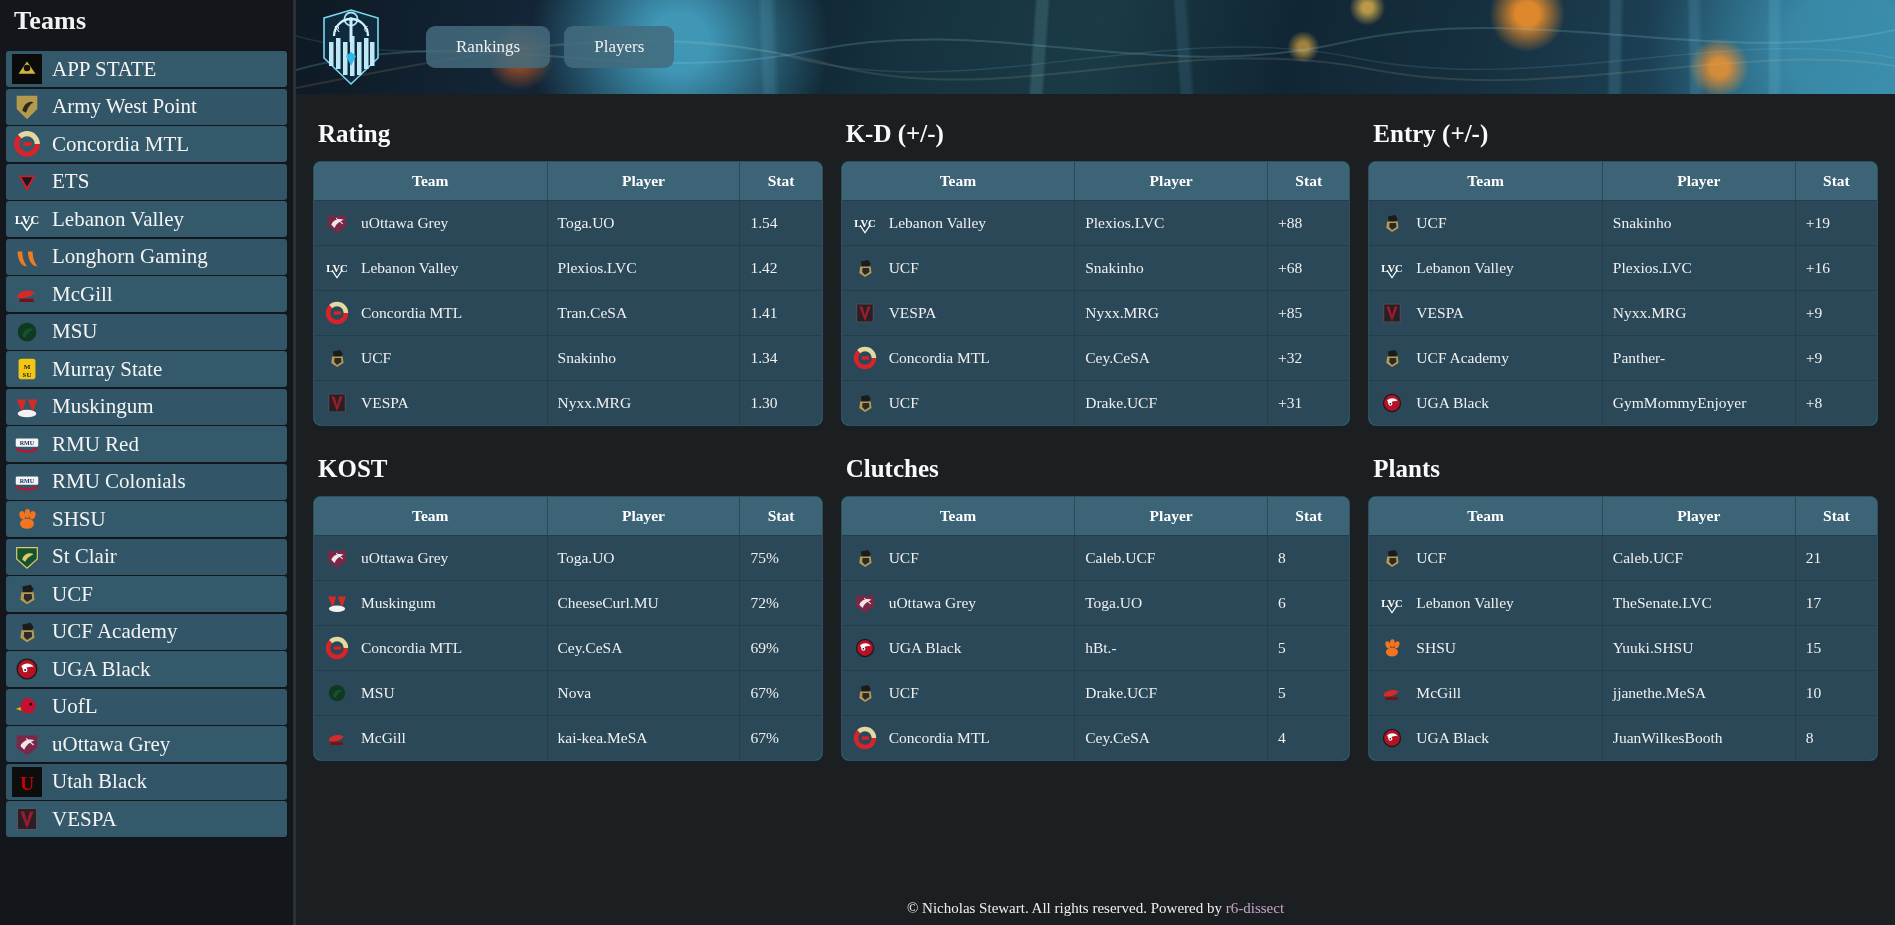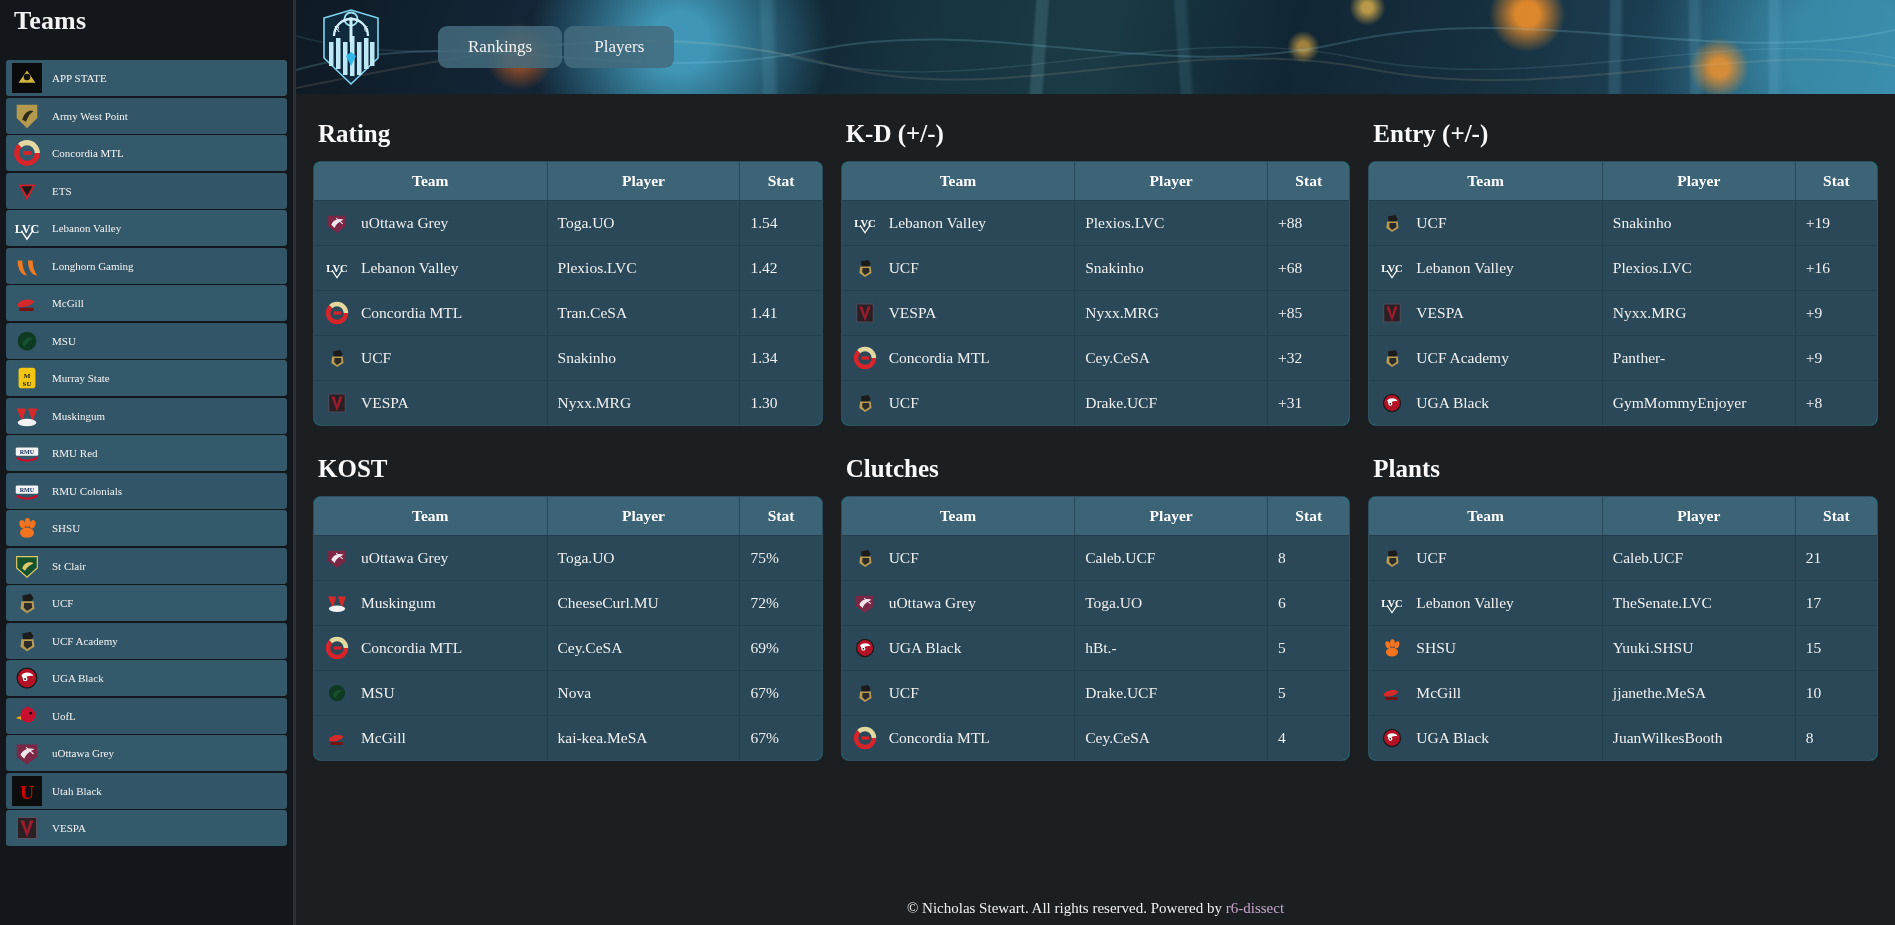--- a/index.html
+++ b/index.html
@@ -18,21 +18,21 @@
     background: #13171b;
     height: 925px;
     overflow: hidden;
     position: relative;
     border-right: 3px solid #2b3136;
   }
   .sidebar-title {
     color: #f2f2f2;
     font-size: 26px;
     font-weight: bold;
-    padding: 6px 0 24px 14px;
+    padding: 6px 0 15px 14px;
     letter-spacing: .2px;
   }
   .team-list { padding: 0 6px 0 6px; }
   .team-item {
     display: flex;
     align-items: center;
     height: 36px;
     margin-bottom: 1.5px;
     background: #33596b;
     border-radius: 3px;
@@ -43,21 +43,21 @@
   .team-item:nth-child(even) { background: #325667; }
   .team-logo {
     width: 30px; height: 30px;
     margin-right: 10px;
     flex: 0 0 30px;
     border-radius: 2px;
     display: block;
   }
   .team-name {
     color: #f4f4f4;
-    font-size: 11px;
+    font-size: 21px;
     white-space: nowrap;
   }
 
   
   .main {
     flex: 1;
     height: 925px;
     background: #1b1f22;
     display: flex;
     flex-direction: column;
@@ -90,21 +90,21 @@
       linear-gradient(90deg, transparent 0 92%, rgba(150,230,255,.12) 92.2% 92.6%, transparent 93% 100%);
     pointer-events: none;
   }
   .banner-curves { position: absolute; inset: 0; pointer-events: none; opacity: .55; }
   .logo-wrap {
     margin-left: 24px;
     width: 62px; height: 78px;
     position: relative; z-index: 3;
     flex: 0 0 62px;
   }
-  .nav-tabs { display: flex; gap: 2px; margin-left: 56px; z-index: 3; }
+  .nav-tabs { display: flex; gap: 14px; margin-left: 44px; z-index: 3; }
   .nav-tab {
     background: rgba(68,107,125,.86);
     color: #f1f1f1;
     font-size: 17px;
     padding: 11px 30px;
     border-radius: 9px;
     cursor: pointer;
     border: none;
     font-family: "Liberation Serif", serif;
     white-space: nowrap;

